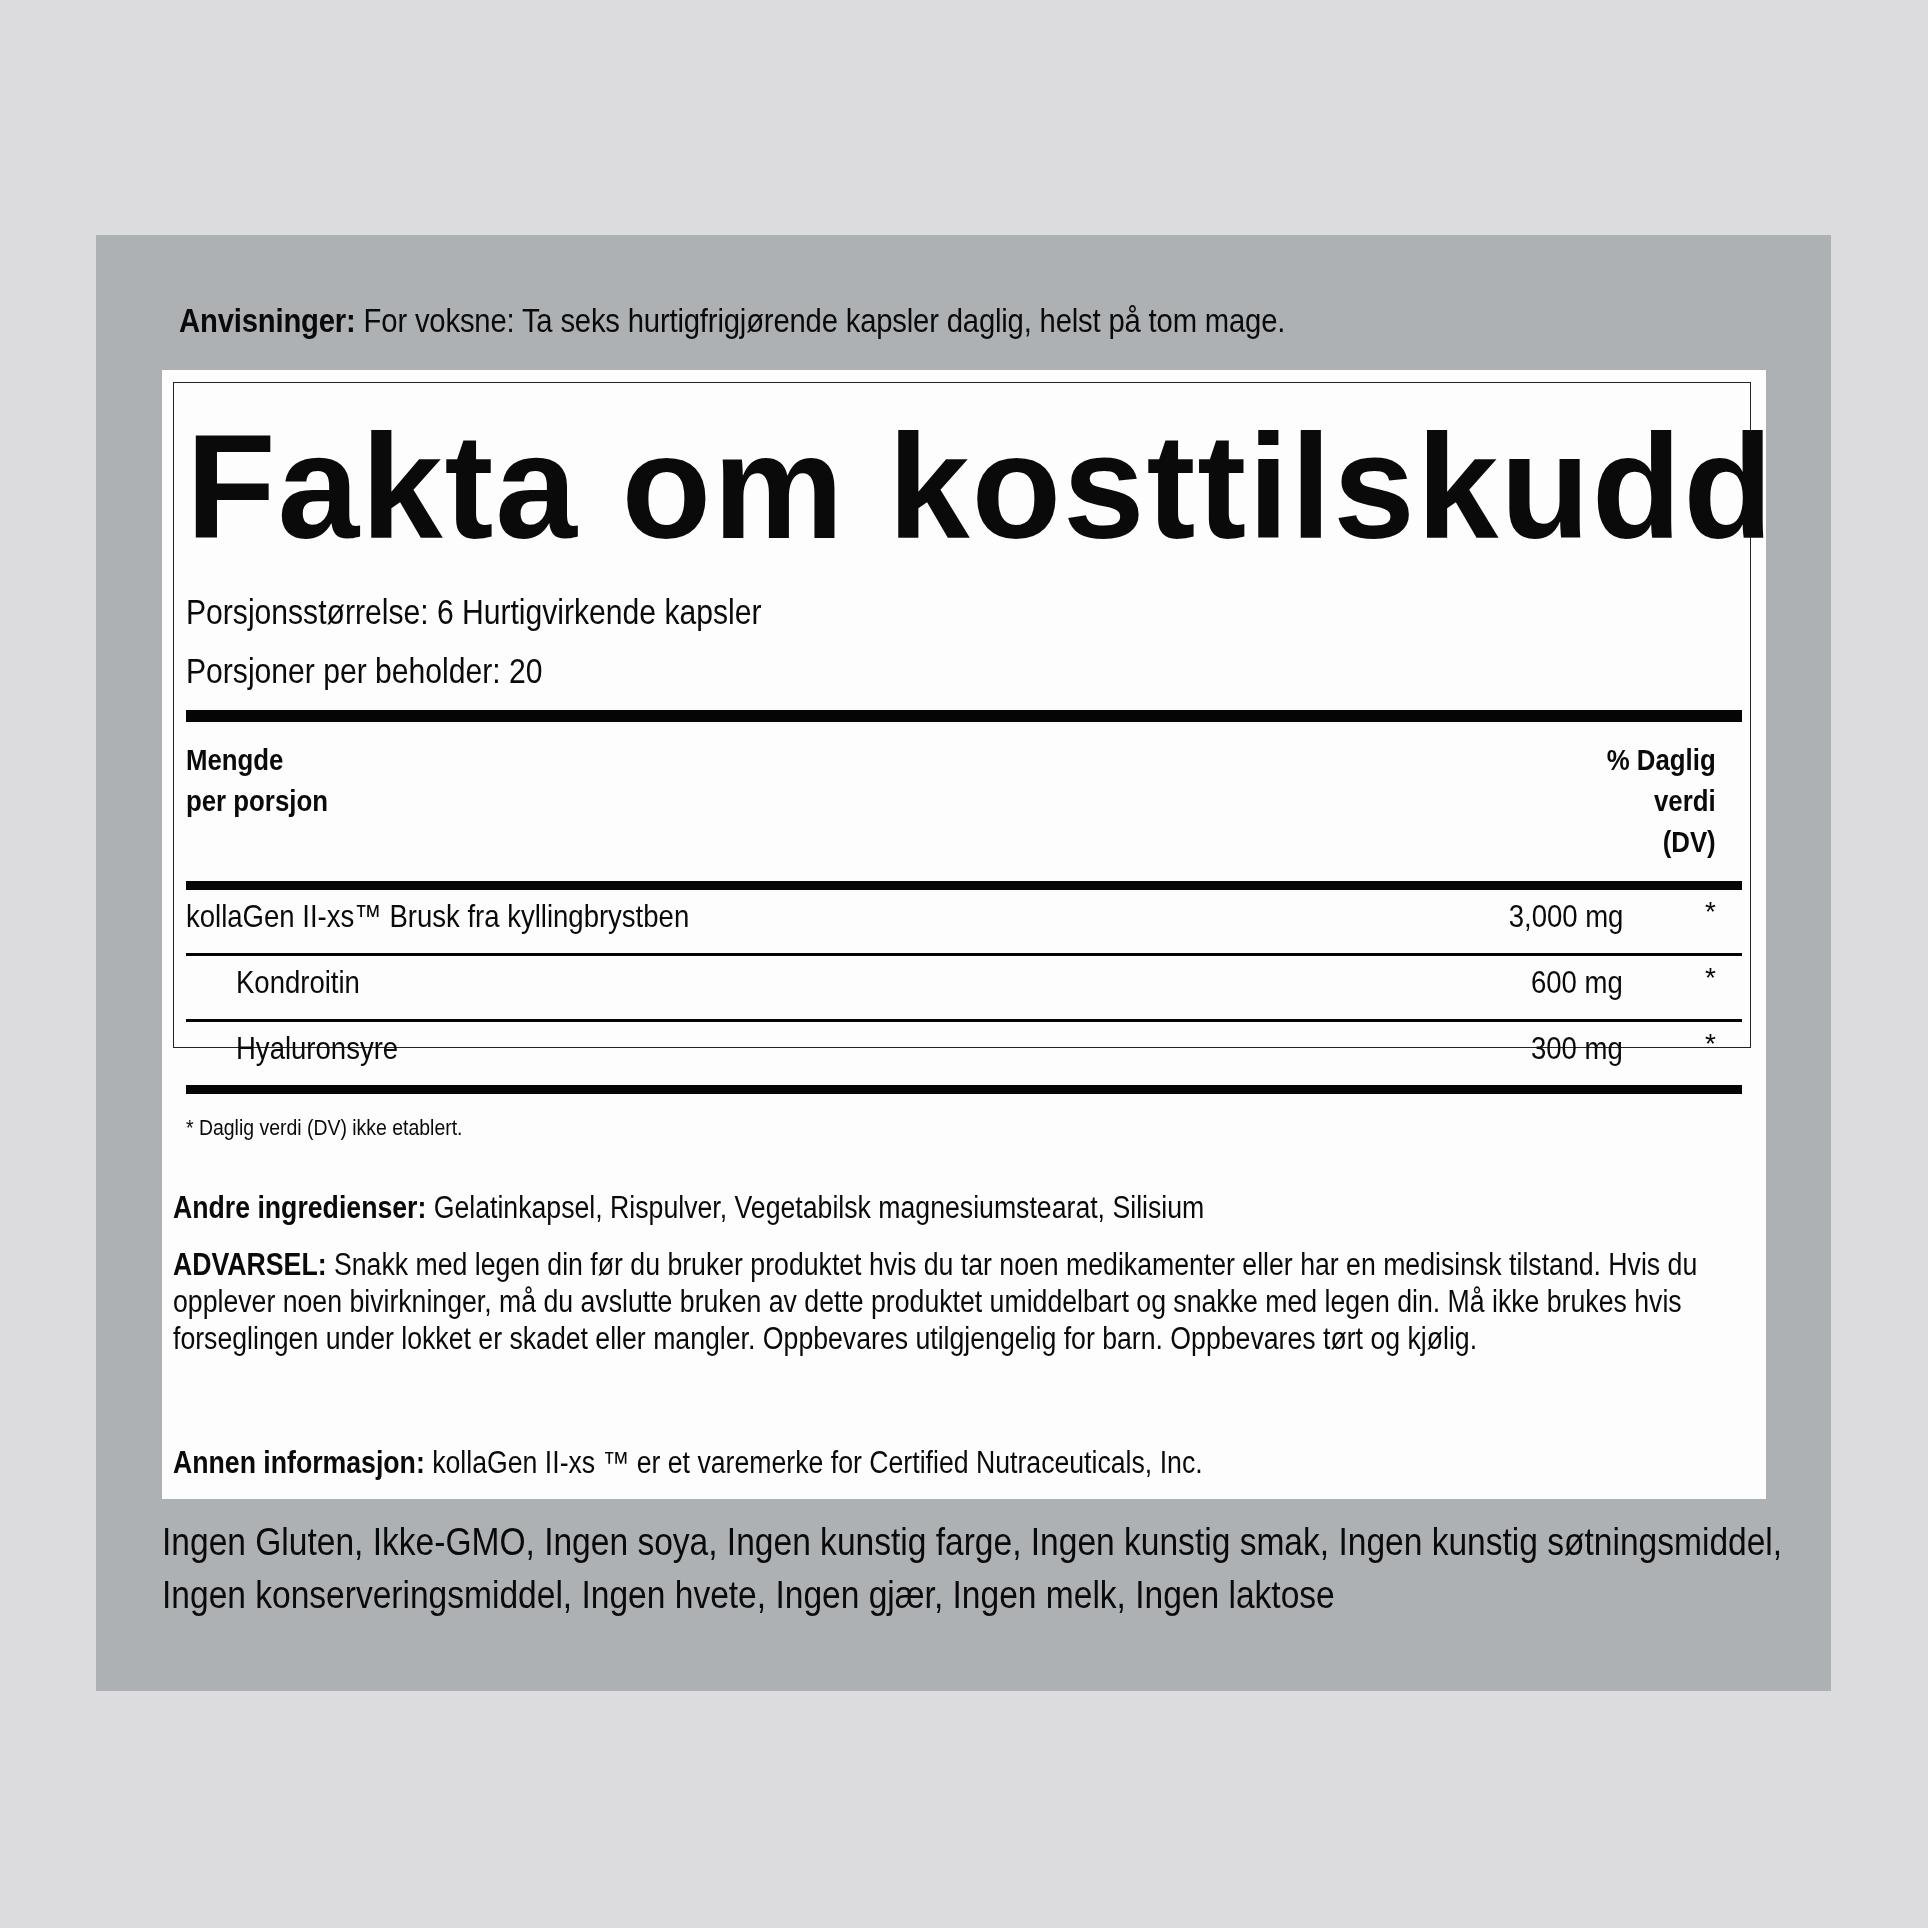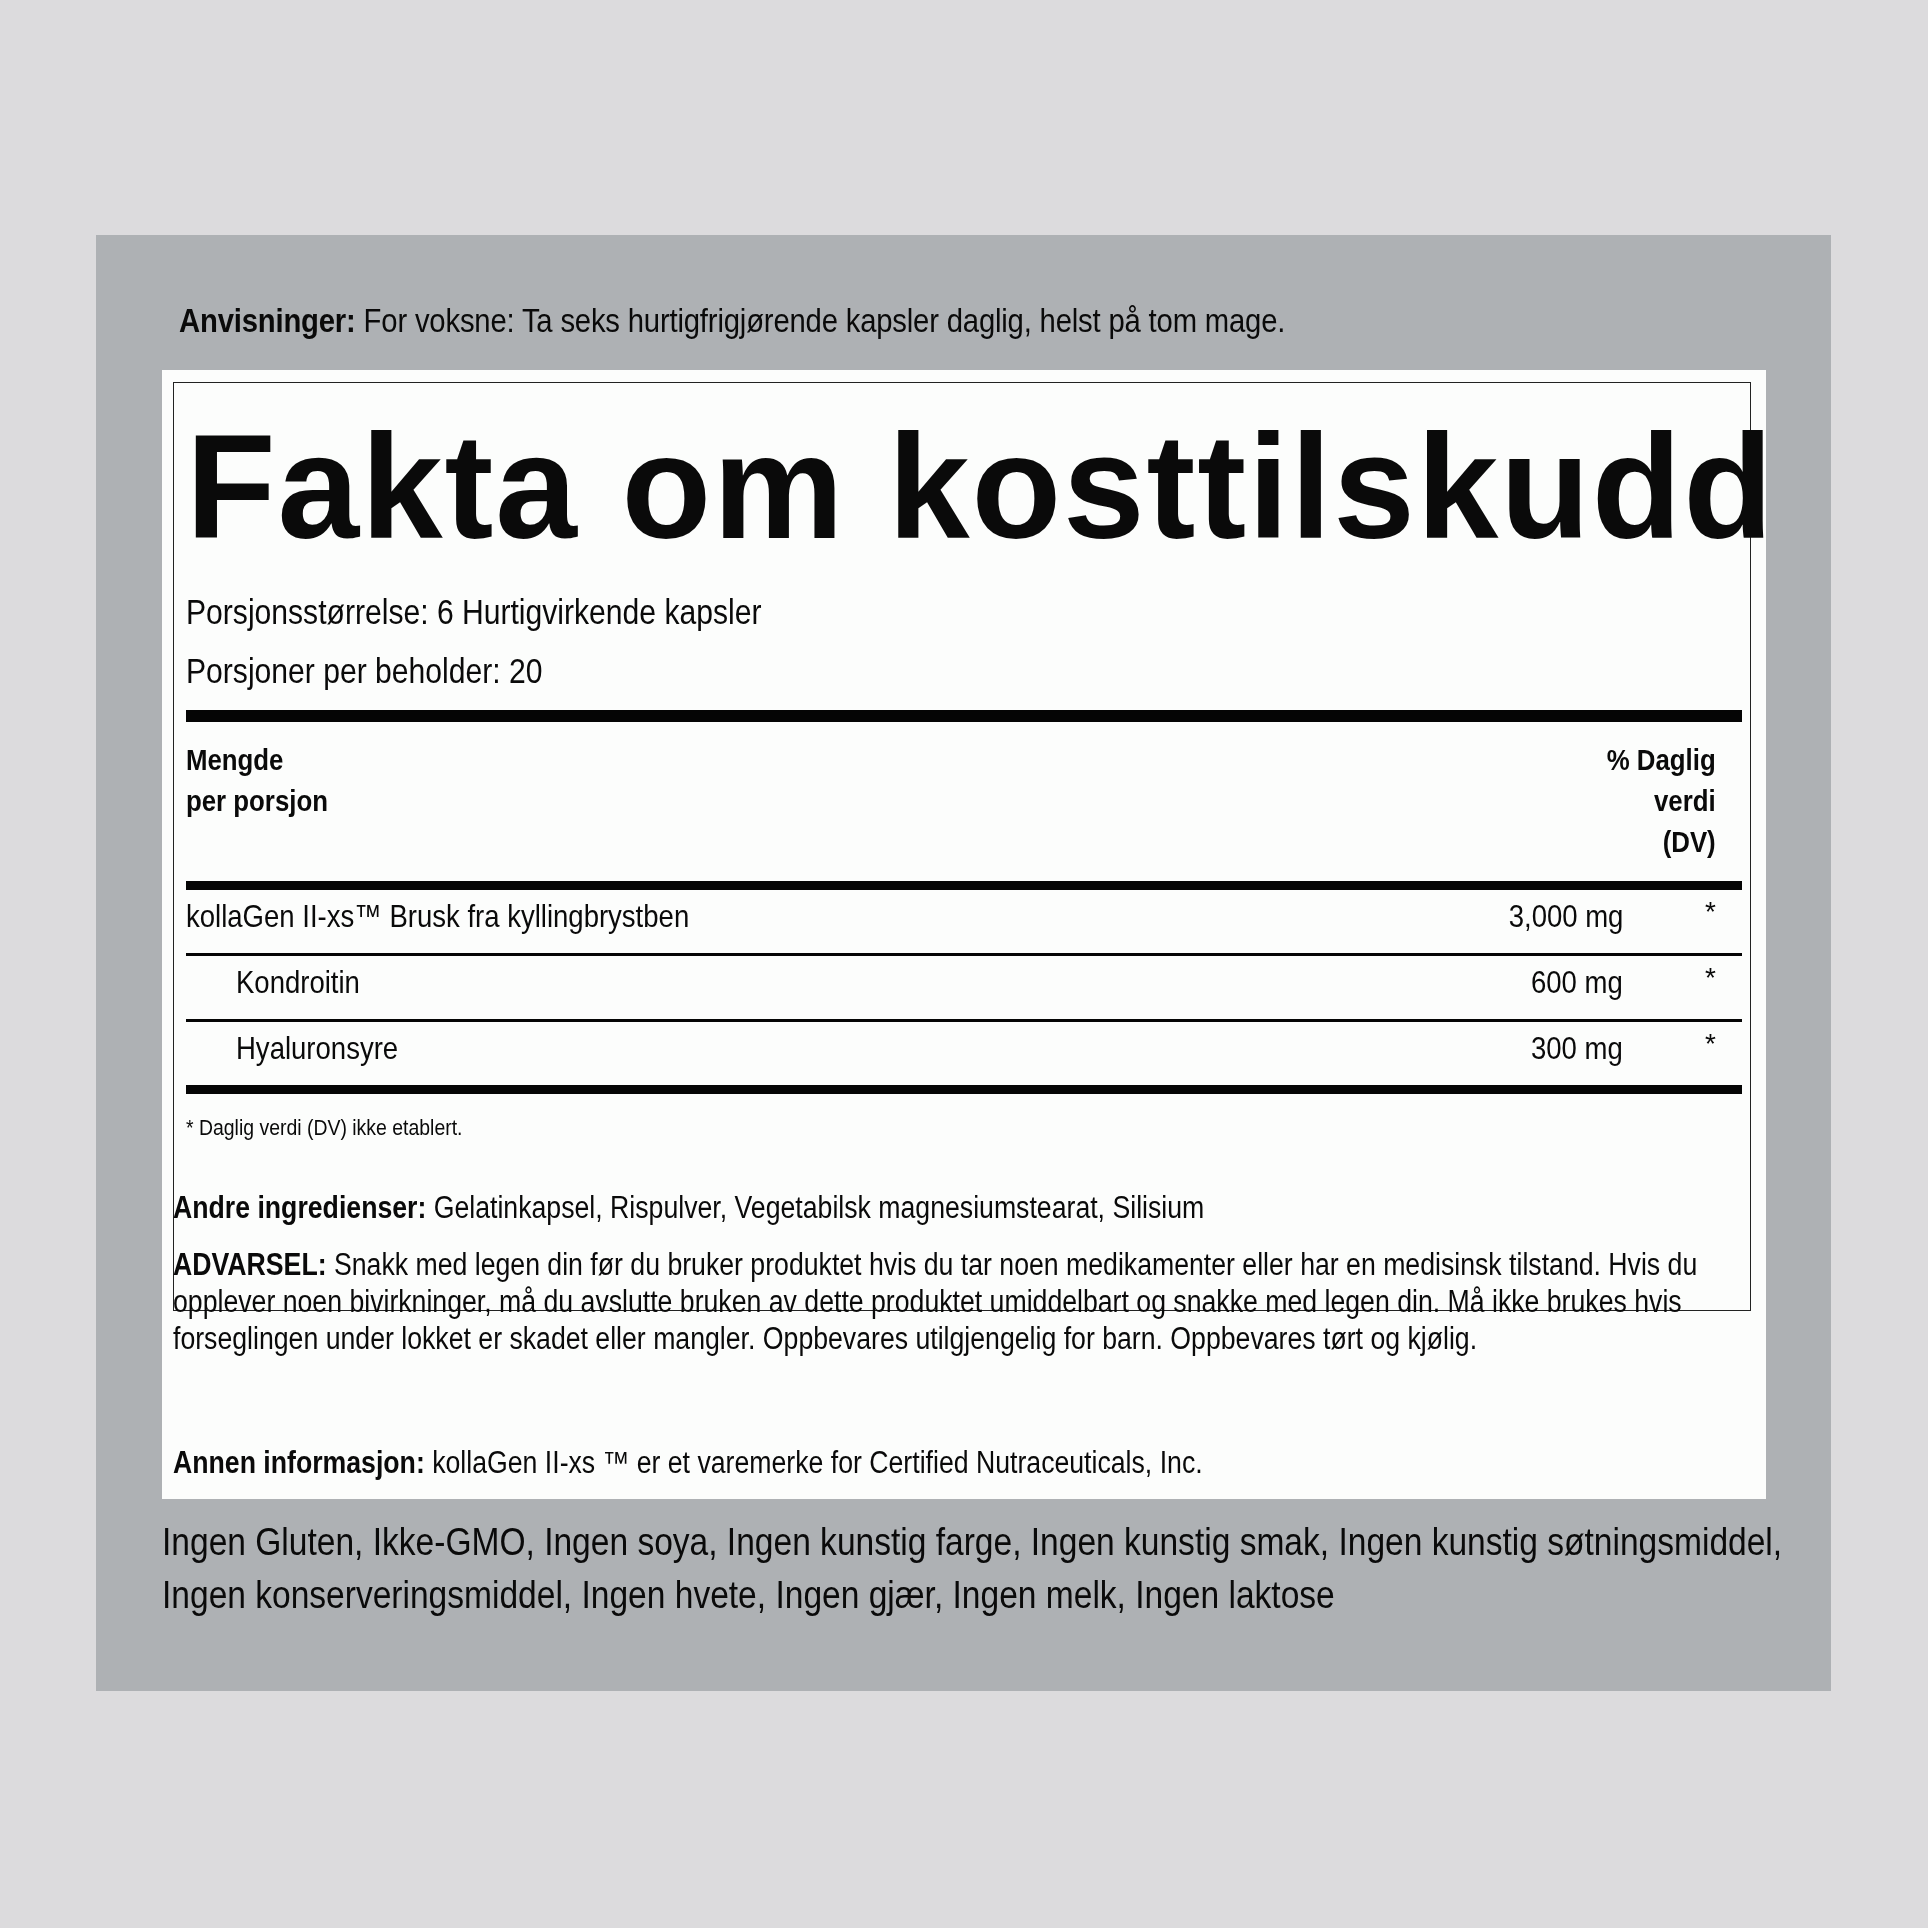--- a/index.html
+++ b/index.html
@@ -12,21 +12,21 @@
   }
   .directions {
     position:absolute; left:179px; top:298px; font-size:34px; line-height:45px; white-space:nowrap;
     transform:scaleX(0.86); transform-origin:left center; letter-spacing:-0.2px;
   }
   .bold { font-weight:bold; }
   .white-box {
     position:absolute; left:162px; top:370px; width:1604px; height:1129px; background:#fcfdfc;
   }
   .facts-box {
-    position:absolute; left:173px; top:382px; width:1578px; height:929px;
+    position:absolute; left:173px; top:382px; width:1578px; height:666px;
     border:1.9px solid #222; box-sizing:border-box; background:#fcfdfc;
   }
   .title {
     position:absolute; left:12.2px; top:19px; font-size:149px; font-weight:bold; line-height:169px;
     white-space:nowrap; letter-spacing:1.9px; transform:scaleX(0.985); transform-origin:left top;
   }
   .serving {
     position:absolute; left:12.2px; font-size:35px; line-height:41px; white-space:nowrap;
     transform:scaleX(0.86); transform-origin:left center;
   }

